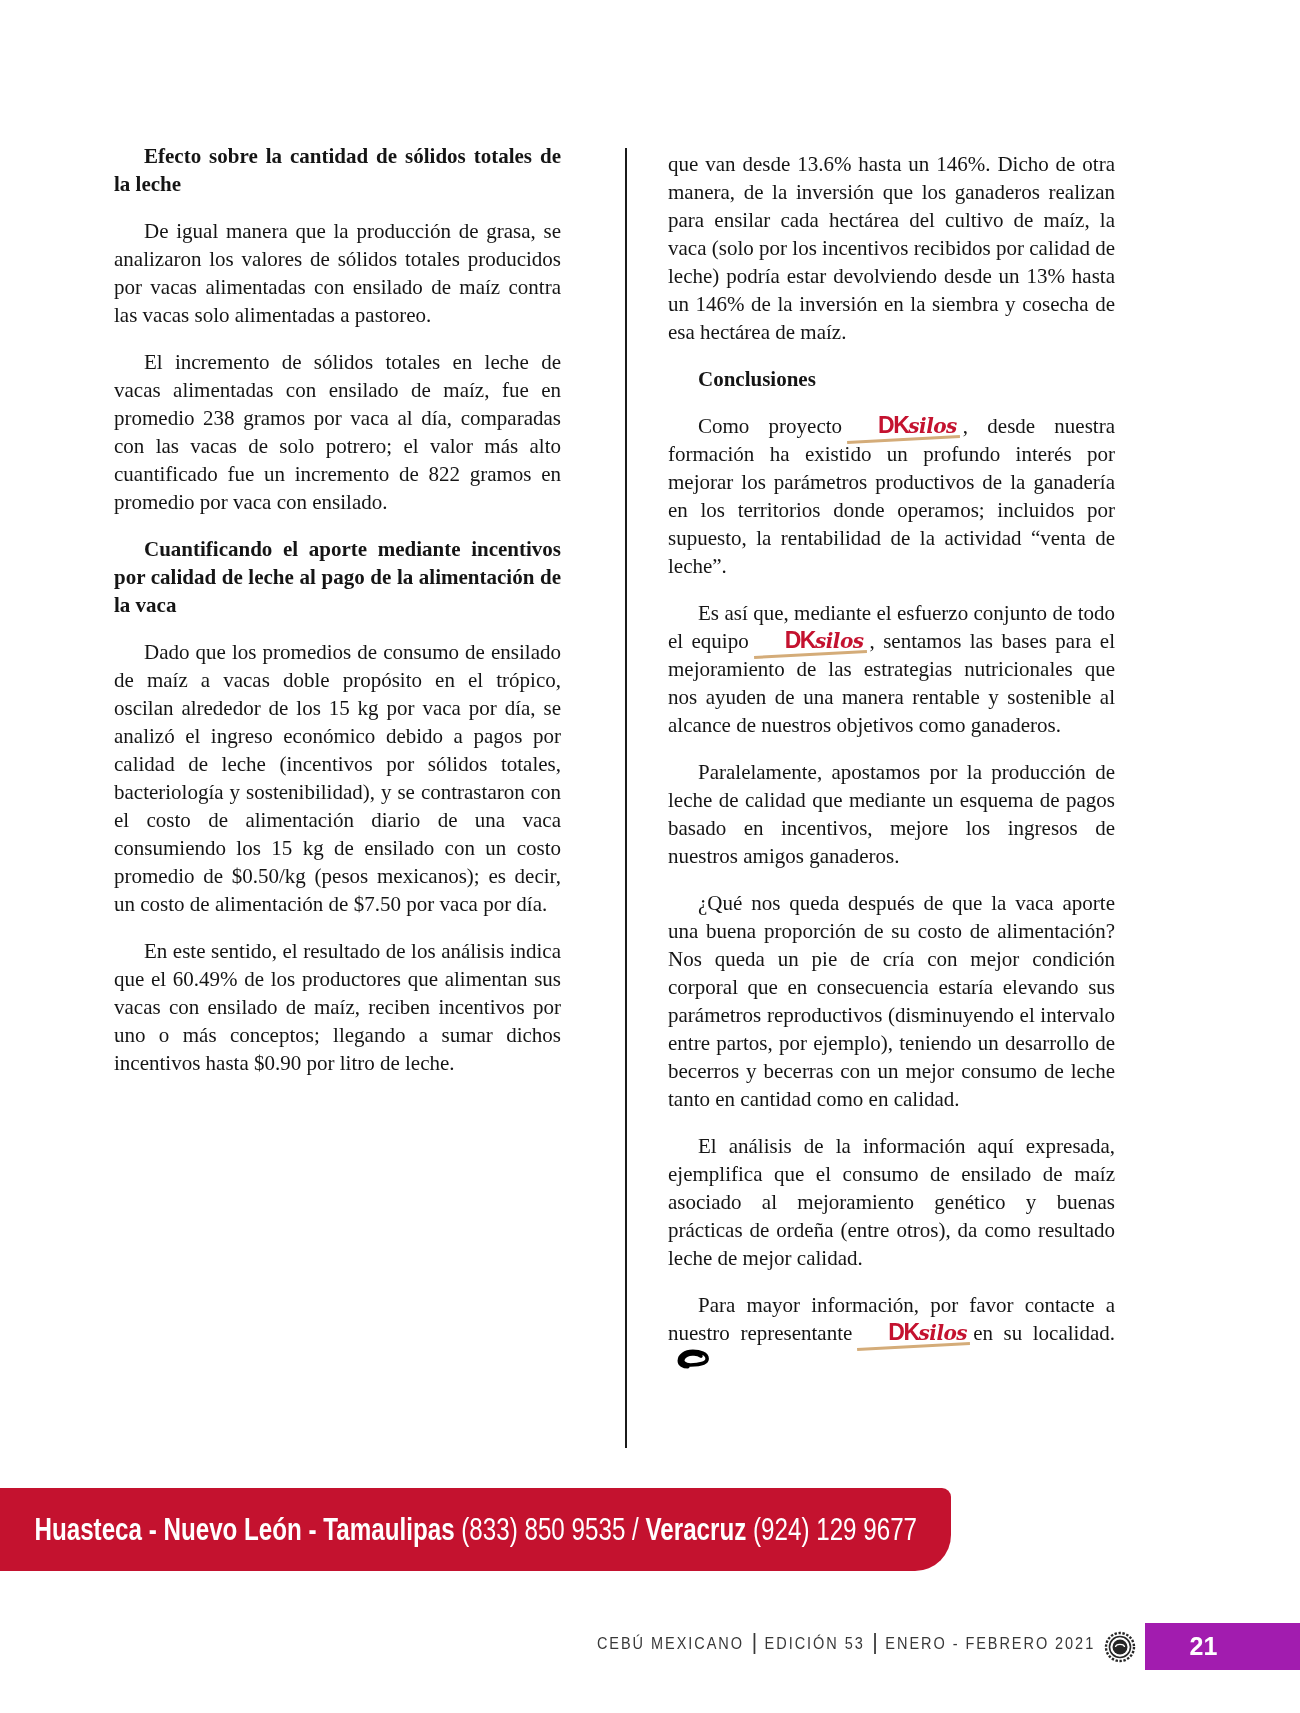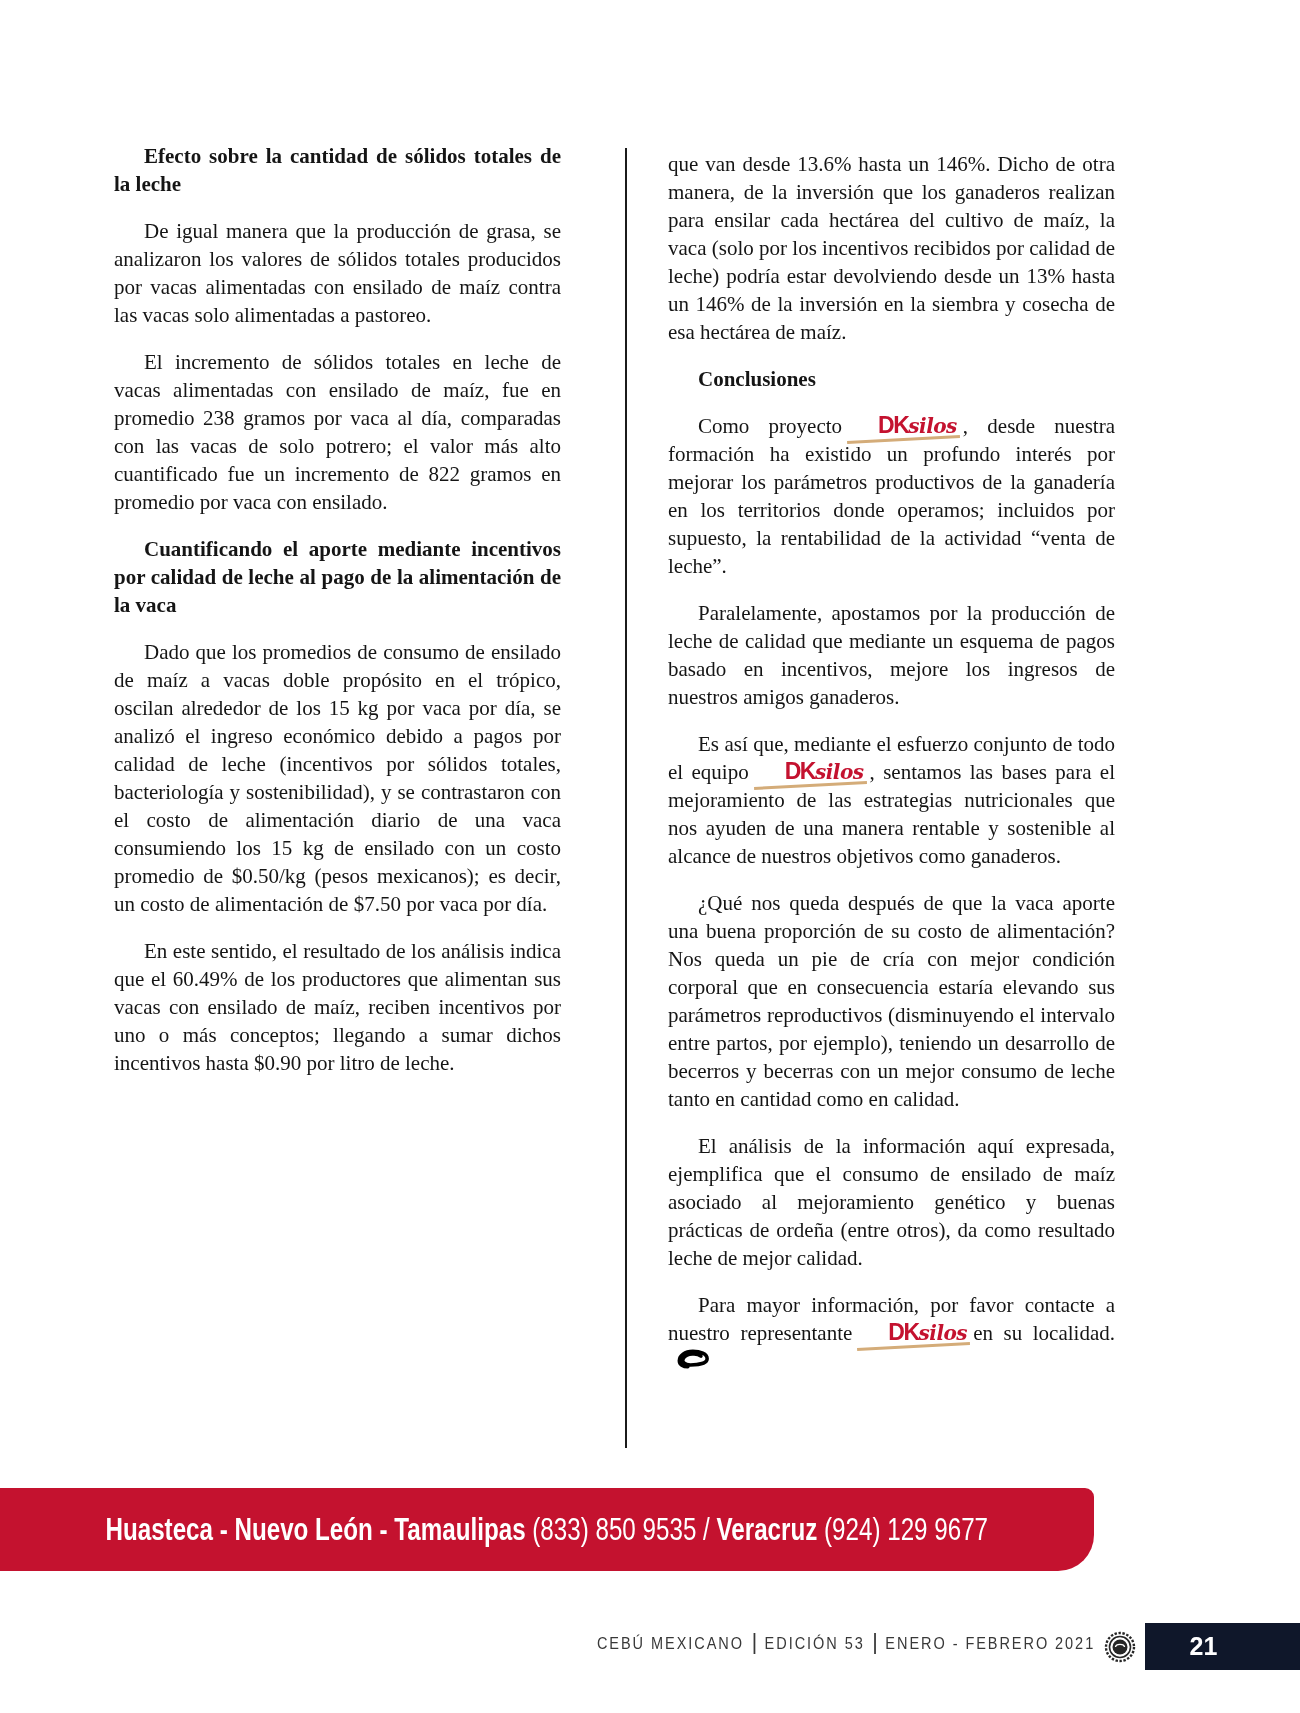--- a/index.html
+++ b/index.html
@@ -17,34 +17,34 @@
   .dklogo{position:relative;display:inline-block;margin:0 6px 0 6px;line-height:1;white-space:nowrap;}
   .dklogo .dk{color:#C4122F;font-family:"Liberation Sans",sans-serif;font-weight:bold;
               font-size:23px;letter-spacing:-1.5px;}
   .dklogo .silos{color:#C4122F;font-family:"DejaVu Serif",serif;font-style:italic;font-weight:bold;
               font-size:20px;letter-spacing:-0.5px;}
   .dklogo .swoosh{position:absolute;left:-1px;right:-3px;bottom:-3px;height:2.5px;background:#D4AC79;
               transform:rotate(-3deg);}
   .endmark{margin-left:9px;transform:translateY(2px);}
 
   
-  .banner{position:absolute;left:0;top:1488px;width:1094px;height:83px;background:#C4122F;
+  .banner{position:absolute;left:0;top:1488px;width:951px;height:83px;background:#C4122F;
           border-radius:0 9px 36px 0;display:flex;align-items:center;justify-content:center;}
   .banner-text{font-family:"Liberation Sans",sans-serif;color:#ffffff;font-size:31px;
           white-space:nowrap;transform:scaleX(0.78);transform-origin:center center;letter-spacing:0;}
   .banner-text .b{font-weight:bold;}
   .banner-text .n{font-weight:normal;}
 
   
   .footer-meta{position:absolute;top:1633px;right:205px;display:flex;align-items:center;
           font-family:"Liberation Sans",sans-serif;color:#383838;font-size:16.5px;letter-spacing:2.2px;
           white-space:nowrap;transform:scaleX(0.88);transform-origin:right center;}
   .footer-meta .bar{display:inline-block;width:1.5px;height:21px;background:#383838;margin:0 11px;}
   .stamp{position:absolute;left:1104px;top:1631px;}
-  .pagebox{position:absolute;left:1145px;top:1623px;width:155px;height:47px;background:#0f172a;
+  .pagebox{position:absolute;left:1145px;top:1623px;width:155px;height:47px;background:#a21caf;
           display:flex;align-items:center;justify-content:center;padding-right:38px;box-sizing:border-box;}
   .pagebox span{font-family:"Liberation Sans",sans-serif;color:#ffffff;font-weight:bold;font-size:25px;}
 </style>
 </head>
 <body>
 
 <div class="page">
 
   <div class="col left">
     <p class="h">Efecto sobre la cantidad de sólidos totales de la leche</p>
@@ -54,22 +54,22 @@
     <p>Dado que los promedios de consumo de ensilado de maíz a vacas doble propósito en el trópico, oscilan alrededor de los 15 kg por vaca por día, se analizó el ingreso económico debido a pagos por calidad de leche (incentivos por sólidos totales, bacteriología y sostenibilidad), y se contrastaron con el costo de alimentación diario de una vaca consumiendo los 15 kg de ensilado con un costo promedio de $0.50/kg (pesos mexicanos); es decir, un costo de alimentación de $7.50 por vaca por día.</p>
     <p>En este sentido, el resultado de los análisis indica que el 60.49% de los productores que alimentan sus vacas con ensilado de maíz, reciben incentivos por uno o más conceptos; llegando a sumar dichos incentivos hasta $0.90 por litro de leche.</p>
   </div>
 
   <div class="divider"></div>
 
   <div class="col right">
     <p class="no-indent">que van desde 13.6% hasta un 146%. Dicho de otra manera, de la inversión que los ganaderos realizan para ensilar cada hectárea del cultivo de maíz, la vaca (solo por los incentivos recibidos por calidad de leche) podría estar devolviendo desde un 13% hasta un 146% de la inversión en la siembra y cosecha de esa hectárea de maíz.</p>
     <p class="h">Conclusiones</p>
     <p><span>Como proyecto</span><span class="dklogo"><span class="dk">DK</span><span class="silos">silos</span><span class="swoosh"></span></span><span>, desde nuestra formación ha existido un profundo interés por mejorar los parámetros productivos de la ganadería en los territorios donde operamos; incluidos por supuesto, la rentabilidad de la actividad “venta de leche”.</span></p>
+    <p><span>Es así que, mediante el esfuerzo conjunto de todo el equipo</span><span class="dklogo"><span class="dk">DK</span><span class="silos">silos</span><span class="swoosh"></span></span><span>, sentamos las bases para el mejoramiento de las estrategias nutricionales que nos ayuden de una manera rentable y sostenible al alcance de nuestros objetivos como ganaderos.</span></p>
     <p>Paralelamente, apostamos por la producción de leche de calidad que mediante un esquema de pagos basado en incentivos, mejore los ingresos de nuestros amigos ganaderos.</p>
-    <p><span>Es así que, mediante el esfuerzo conjunto de todo el equipo</span><span class="dklogo"><span class="dk">DK</span><span class="silos">silos</span><span class="swoosh"></span></span><span>, sentamos las bases para el mejoramiento de las estrategias nutricionales que nos ayuden de una manera rentable y sostenible al alcance de nuestros objetivos como ganaderos.</span></p>
     <p>¿Qué nos queda después de que la vaca aporte una buena proporción de su costo de alimentación? Nos queda un pie de cría con mejor condición corporal que en consecuencia estaría elevando sus parámetros reproductivos (disminuyendo el intervalo entre partos, por ejemplo), teniendo un desarrollo de becerros y becerras con un mejor consumo de leche tanto en cantidad como en calidad.</p>
     <p>El análisis de la información aquí expresada, ejemplifica que el consumo de ensilado de maíz asociado al mejoramiento genético y buenas prácticas de ordeña (entre otros), da como resultado leche de mejor calidad.</p>
     <p><span>Para mayor información, por favor contacte a nuestro representante</span><span class="dklogo"><span class="dk">DK</span><span class="silos">silos</span><span class="swoosh"></span></span><span>en su localidad.</span><svg class="endmark" width="34" height="21" viewBox="0 0 44 27">
           <path d="M31 9 C26 5 13 5.5 8.5 11.5 C5 16.5 10 20.5 17.5 20.5 C28 20.5 39 18.5 39 12.5 C39 6 30 3 20.5 3 C10 3 3 8.5 3 15 C3 20 8 23 14 23" fill="none" stroke="#000000" stroke-width="4.6" stroke-linecap="round"></path>
         </svg></p>
   </div>
 
   <div class="banner">
     <div class="banner-text">
       <span class="b">Huasteca - Nuevo León - Tamaulipas</span><span class="n"> (833) 850 9535 / </span><span class="b">Veracruz</span><span class="n"> (924) 129 9677</span>

